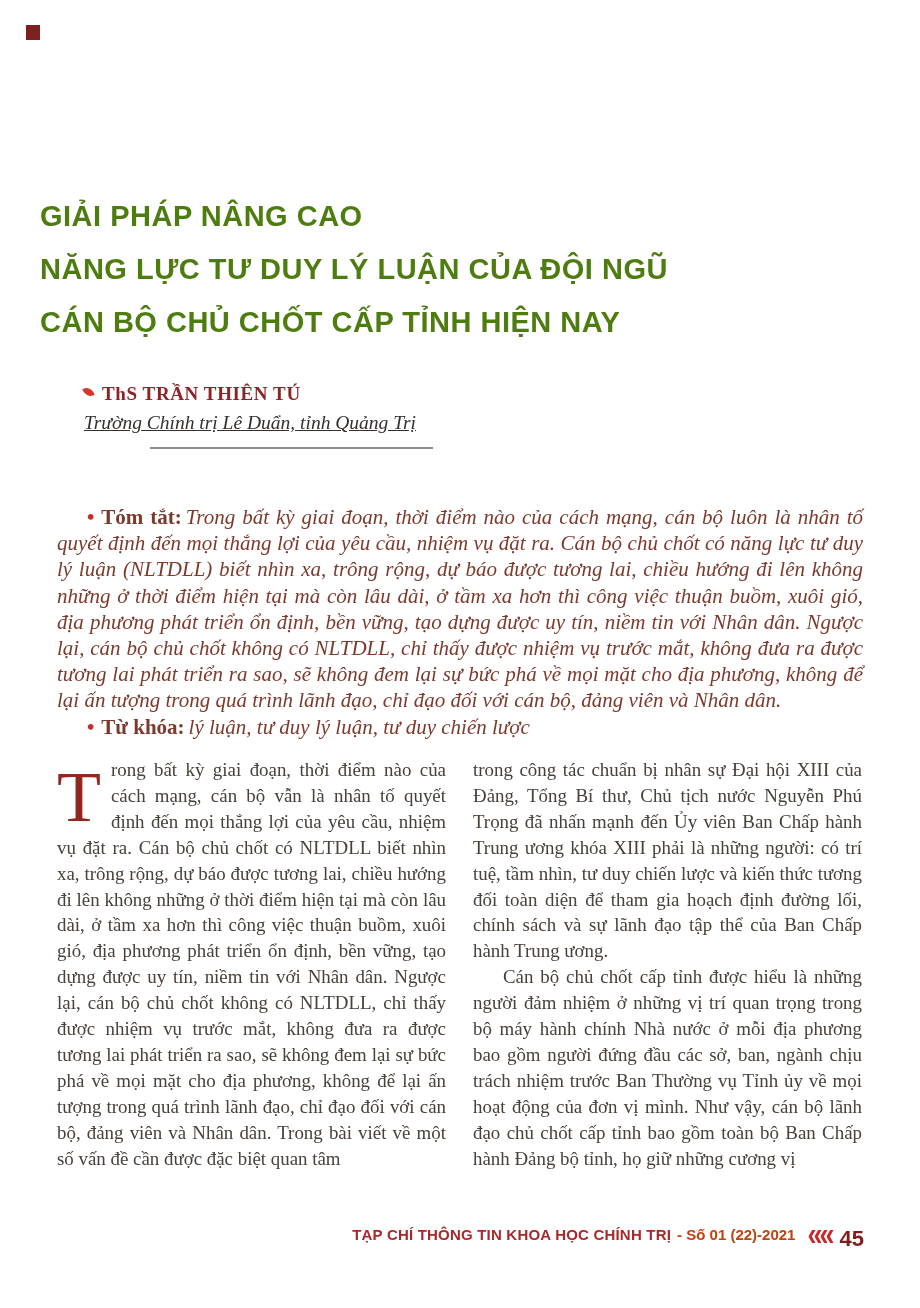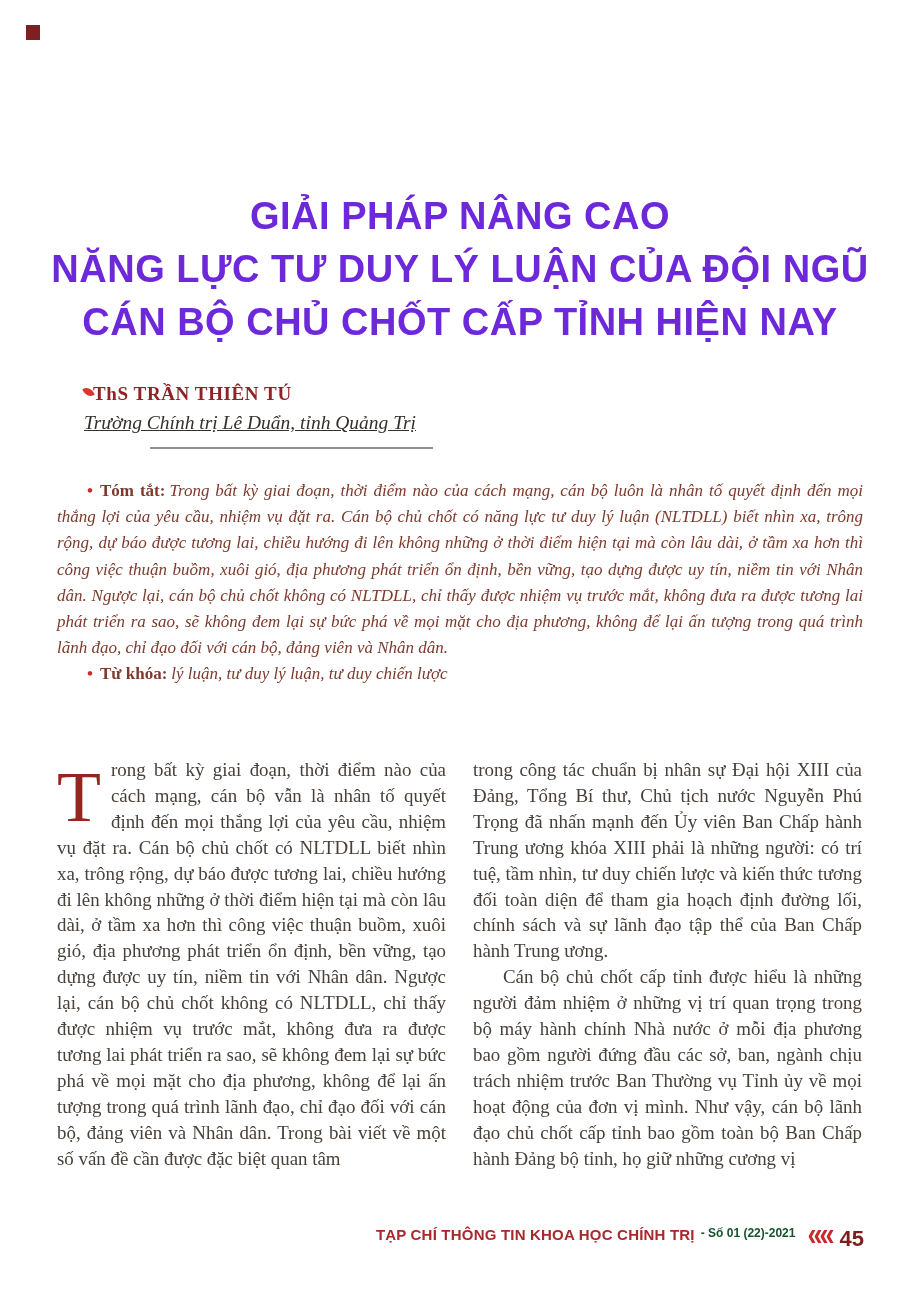--- a/index.html
+++ b/index.html
@@ -5,43 +5,43 @@
   html, body { margin:0; padding:0; background:#e9e9e9; }
   .page {
     width:920px; height:1308px; margin:0 auto; position:relative;
     background:#ffffff; font-family:"Liberation Serif", serif; overflow:hidden;
   }
   .corner-mark {
     position:absolute; left:26px; top:25px; width:14px; height:15px;
     background:#7c2022;
   }
   .title {
-    position:absolute; top:190px; left:40px; right:40px; text-align:center;
+    position:absolute; top:190px; left:40px; right:40px; 
     font-family:"Liberation Sans", sans-serif; font-weight:700;
-    font-size:38px; line-height:53px; color:#6d28d9; letter-spacing:0.5px;
+    font-size:29px; line-height:53px; color:#4d7c0f; letter-spacing:0.5px;
   }
   .byline { position:absolute; top:383px; left:84px; }
-  .author-row { display:flex; align-items:center; }
+  .author-row { display:flex; align-items:center; gap:9px; }
   .author-leaf {
     width:9px; height:10px; background:#d8352b;
     border-radius:0 85% 0 85%; transform:rotate(-25deg); margin-top:-4px;
   }
   .author-name {
     font-weight:700; font-size:19px; color:#8e2226; letter-spacing:0.6px;
   }
   .affiliation {
     margin-top:7px; font-style:italic; font-size:19.5px; color:#34302d;text-decoration:underline;
   }
   .divider-rule {
     position:absolute; top:447px; left:150px; width:283px; height:2px;
     background:#8f8f8f;
   }
   .abstract-block {
-    position:absolute; top:478px; left:57px; width:806px;
-    color:#7d3a2c; font-size:17px; line-height:26.2px; text-align:justify;
+    position:absolute; top:504px; left:57px; width:806px;
+    color:#7d3a2c; font-size:21px; line-height:26.2px; text-align:justify;
   }
   .abstract-block p { margin:0; text-indent:30px; }
   .lead-bullet { color:#cf2b27; font-style:normal; font-weight:700; margin-right:7px; }
   .block-label { font-weight:700; font-style:normal; margin-right:4px; }
   .italic-text { font-style:italic; }
   .keywords-p { margin-top:3px; }
   .columns {
     position:absolute; top:757px; left:57px; width:806px;
     display:flex; gap:27px; color:#48403a;
     font-size:18.9px; line-height:25.9px; text-align:justify;
@@ -51,21 +51,21 @@
   .drop-cap {
     float:left; font-size:72px; line-height:74px; color:#93261f;
     margin:3px 10px 0 0;
   }
   .indent { text-indent:30px; }
   .footer {
     position:absolute; top:1226px; right:56px; display:flex; 
     font-family:"Liberation Sans", sans-serif; font-weight:700;
   }
   .footer-journal { color:#a9282c; font-size:15px; letter-spacing:0.2px; }
-  .footer-issue { color:#14532d; font-size:12px; margin-left:6px; }
+  .footer-issue { color:#c2410c; font-size:15px; margin-left:6px; }
   .footer-chevrons {
     color:#c9292a; font-size:27px; margin:-4px 8px 0 12px; line-height:1;
     letter-spacing:-3px; display:inline-block; transform:scaleY(1.2);
   }
   .footer-page { color:#7f1d1d; font-size:22px; }
 </style>
 </head>
 <body>
 
 <div class="page">

